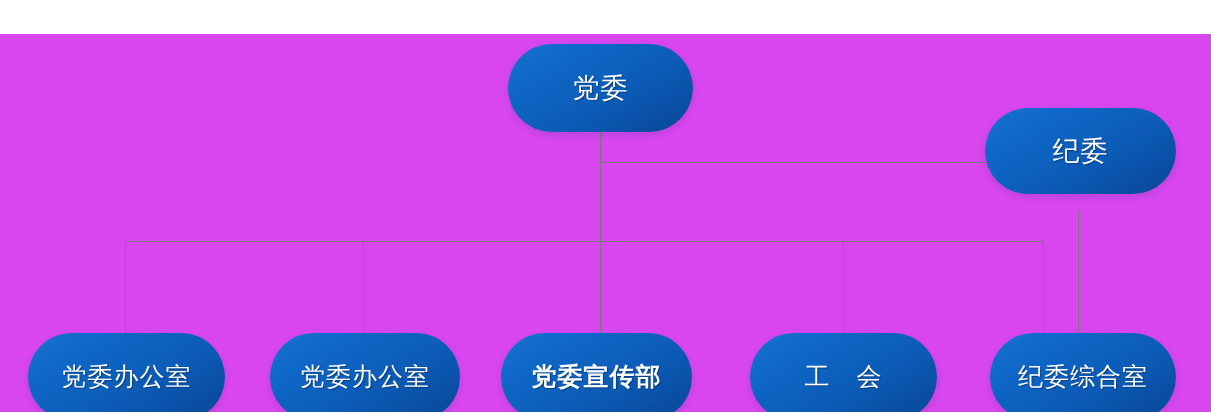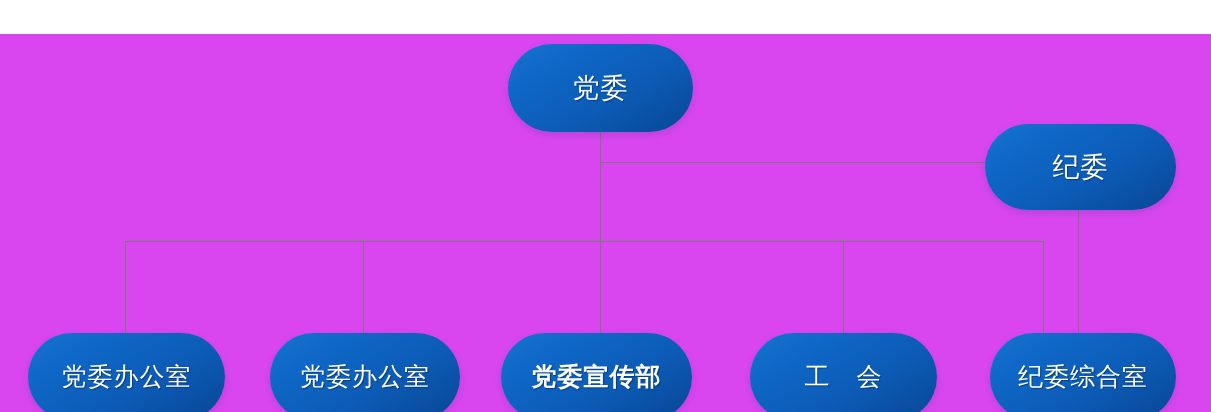--- a/index.html
+++ b/index.html
@@ -52,21 +52,21 @@
     color: #ffffff;
     text-align: center;
     white-space: pre;
     line-height: 1.30;
     text-shadow: 1px 1px 1px rgba(0, 35, 80, 0.55);
     letter-spacing: 1px;
   }
 
   
   .node.root   { left: 508px; top: 10px;  width: 185px; height: 88px;  }
-  .node.branch { left: 985px; top: 90px;  width: 191px; height: 86px;  }
+  .node.branch { left: 985px; top: 74px;  width: 191px; height: 86px;  }
 
   .node.leaf   { top: 299px; height: 88px; }
   .leaf-1 { left: 28px;   width: 197px; align-items: center; }
   .leaf-2 { left: 270px;  width: 190px; }
   .leaf-3 { left: 501px;  width: 191px; font-weight: bold; }
   .leaf-4 { left: 750px;  width: 187px; }
   .leaf-5 { left: 990px;  width: 186px; }
 
   .node.root .label-line   { font-size: 27px; }
   .node.branch .label-line { font-size: 27px; }

